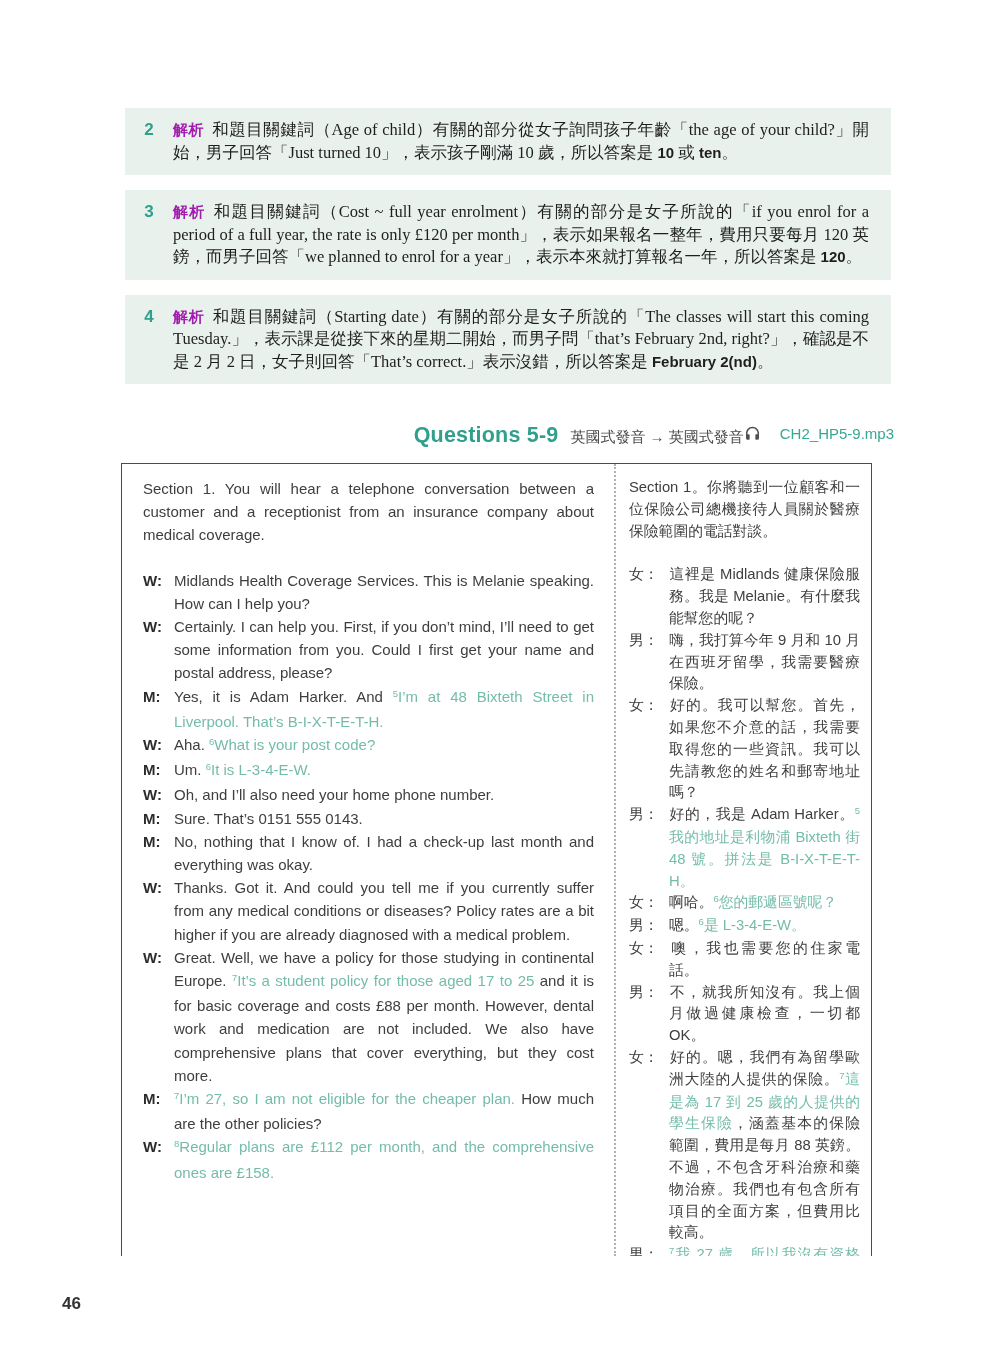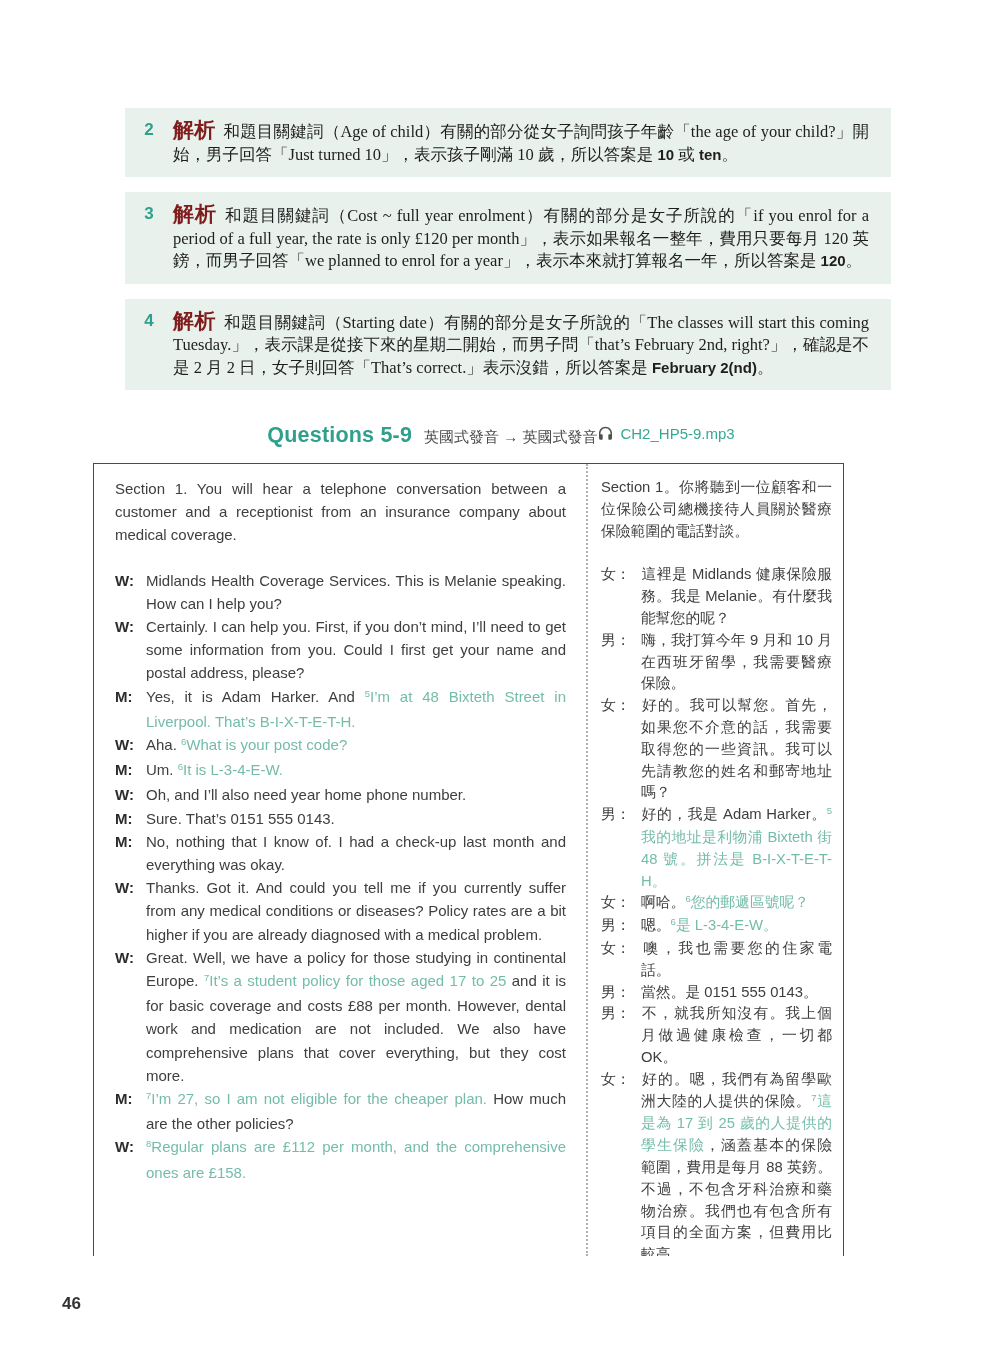--- a/index.html
+++ b/index.html
@@ -5,33 +5,33 @@
   html,body{margin:0;padding:0;background:#ffffff;}
   .page{position:relative;width:1000px;height:1369px;background:#fff;overflow:hidden;
         font-family:"Liberation Sans","DejaVu Sans",sans-serif;color:#3e3e3e;}
 
   
   .explanations{position:absolute;left:125px;top:108px;width:766px;}
   .exp-block{background:#e9f1ed;display:flex;margin-bottom:15px;padding:11px 22px 11px 0;box-sizing:border-box;}
   .exp-num{flex:0 0 48px;text-align:center;color:#2ea08b;font-weight:bold;font-size:17px;line-height:22px;}
   .exp-text{flex:1;font-family:"Liberation Serif","DejaVu Serif",serif;font-size:16.5px;line-height:22.5px;
             text-align:justify;color:#1e1e1e;}
-  .exp-label{color:#7f1d1d;font-weight:600;margin-right:8px;font-family:"Liberation Sans",sans-serif;font-size:21px;}
+  .exp-label{color:#a21caf;font-weight:600;margin-right:8px;font-family:"Liberation Sans",sans-serif;font-size:15px;}
   .exp-text .b{font-family:"Liberation Sans","DejaVu Sans",sans-serif;font-weight:bold;font-size:15px;}
 
   
   .q-header{position:absolute;left:108px;top:423px;width:786px;display:flex;
-            justify-content:center;align-items:baseline;}
+            justify-content:flex-end;align-items:baseline;}
   .q-title{color:#2ea08b;font-weight:bold;font-size:21.5px;letter-spacing:0.2px;}
   .q-sub{color:#4c4c4c;font-size:15px;margin-left:12px;}
-  .q-audio{color:#35a895;font-size:15px;display:flex;align-items:center;gap:6px;}
+  .q-audio{color:#35a895;font-size:15px;display:flex;align-items:center;gap:19px;}
   .q-audio svg{display:block;}
 
   
-  .transcript{position:absolute;left:93px;top:463px;width:751px;height:793px;
+  .transcript{position:absolute;left:121px;top:463px;width:751px;height:793px;
               border:1.6px solid #4a4a4a;border-bottom:none;box-sizing:border-box;
               display:flex;overflow:hidden;background:#fff;}
   .col{box-sizing:border-box;text-align:justify;}
   .col-en{width:494px;padding:13px 20px 0 21px;border-right:2px dotted #b0b0b0;
           font-size:15px;line-height:23.2px;color:#3e3e3e;}
   .col-zh{flex:1;padding:13px 11px 0 13px;font-size:14.8px;line-height:21.8px;color:#3e3e3e;}
   .intro{margin:0 0 22px 0;}
   .turn{margin:0;}
   .turn-en{padding-left:31px;}
   .turn-en .speaker{display:inline-block;width:31px;margin-left:-31px;font-weight:bold;color:#2c2c2c;}
@@ -77,38 +77,37 @@
   </div>
 
   <div class="transcript">
     <div class="col col-en" id="col-en">
       <p class="intro">Section 1. You will hear a telephone conversation between a customer and a receptionist from an insurance company about medical coverage.</p>
     <p class="turn turn-en"><span class="speaker">W:</span><span>Midlands Health Coverage Services. This is Melanie speaking. How can I help you?</span></p>
         <p class="turn turn-en"><span class="speaker">W:</span><span>Certainly. I can help you. First, if you don’t mind, I’ll need to get some information from you. Could I first get your name and postal address, please?</span></p>
         <p class="turn turn-en"><span class="speaker">M:</span><span>Yes, it is Adam Harker. And </span><span class="sup">5</span><span class="hl">I’m at 48 Bixteth Street in Liverpool. That’s B-I-X-T-E-T-H.</span></p>
         <p class="turn turn-en"><span class="speaker">W:</span><span>Aha. </span><span class="sup">6</span><span class="hl">What is your post code?</span></p>
         <p class="turn turn-en"><span class="speaker">M:</span><span>Um. </span><span class="sup">6</span><span class="hl">It is L-3-4-E-W.</span></p>
-        <p class="turn turn-en"><span class="speaker">W:</span><span>Oh, and I’ll also need year home phone number.</span></p>
+        <p class="turn turn-en"><span class="speaker">W:</span><span>Oh, and I’ll also need your home phone number.</span></p>
         <p class="turn turn-en"><span class="speaker">M:</span><span>Sure. That’s 0151 555 0143.</span></p>
         <p class="turn turn-en"><span class="speaker">M:</span><span>No, nothing that I know of. I had a check-up last month and everything was okay.</span></p>
         <p class="turn turn-en"><span class="speaker">W:</span><span>Thanks. Got it. And could you tell me if you currently suffer from any medical conditions or diseases? Policy rates are a bit higher if you are already diagnosed with a medical problem.</span></p>
         <p class="turn turn-en"><span class="speaker">W:</span><span>Great. Well, we have a policy for those studying in continental Europe. </span><span class="sup">7</span><span class="hl">It’s a student policy for those aged 17 to 25</span><span> and it is for basic coverage and costs £88 per month. However, dental work and medication are not included. We also have comprehensive plans that cover everything, but they cost more.</span></p>
         <p class="turn turn-en"><span class="speaker">M:</span><span class="sup">7</span><span class="hl">I’m 27, so I am not eligible for the cheaper plan.</span><span> How much are the other policies?</span></p>
         <p class="turn turn-en"><span class="speaker">W:</span><span class="sup">8</span><span class="hl">Regular plans are £112 per month, and the comprehensive ones are £158.</span></p>
       </div>
     <div class="col col-zh" id="col-zh">
       <p class="intro">Section 1。你將聽到一位顧客和一位保險公司總機接待人員關於醫療保險範圍的電話對談。</p>
     <p class="turn turn-zh"><span class="speaker">女：</span><span>這裡是 Midlands 健康保險服務。我是 Melanie。有什麼我能幫您的呢？</span></p>
         <p class="turn turn-zh"><span class="speaker">男：</span><span>嗨，我打算今年 9 月和 10 月在西班牙留學，我需要醫療保險。</span></p>
         <p class="turn turn-zh"><span class="speaker">女：</span><span>好的。我可以幫您。首先，如果您不介意的話，我需要取得您的一些資訊。我可以先請教您的姓名和郵寄地址嗎？</span></p>
         <p class="turn turn-zh"><span class="speaker">男：</span><span>好的，我是 Adam Harker。</span><span class="sup">5</span><span class="hl">我的地址是利物浦 Bixteth 街 48 號。拼法是 B-I-X-T-E-T-H。</span></p>
         <p class="turn turn-zh"><span class="speaker">女：</span><span>啊哈。</span><span class="sup">6</span><span class="hl">您的郵遞區號呢？</span></p>
         <p class="turn turn-zh"><span class="speaker">男：</span><span>嗯。</span><span class="sup">6</span><span class="hl">是 L-3-4-E-W。</span></p>
         <p class="turn turn-zh"><span class="speaker">女：</span><span>噢，我也需要您的住家電話。</span></p>
-        <p class="turn turn-zh"><span class="speaker">男：</span><span>當然。是 0151 555 0143。</span></p>
         <p class="turn turn-zh"><span class="speaker">男：</span><span>不，就我所知沒有。我上個月做過健康檢查，一切都 OK。</span></p>
         <p class="turn turn-zh"><span class="speaker">女：</span><span>好的。嗯，我們有為留學歐洲大陸的人提供的保險。</span><span class="sup">7</span><span class="hl">這是為 17 到 25 歲的人提供的學生保險</span><span>，涵蓋基本的保險範圍，費用是每月 88 英鎊。不過，不包含牙科治療和藥物治療。我們也有包含所有項目的全面方案，但費用比較高。</span></p>
         <p class="turn turn-zh"><span class="speaker">男：</span><span class="sup">7</span><span class="hl">我 27 歲，所以我沒有資格申請比較便宜的方案。</span><span>其他保險要多少錢？</span></p>
       </div>
   </div>
 
   <div class="page-num">46</div>
 
 </div>
 

